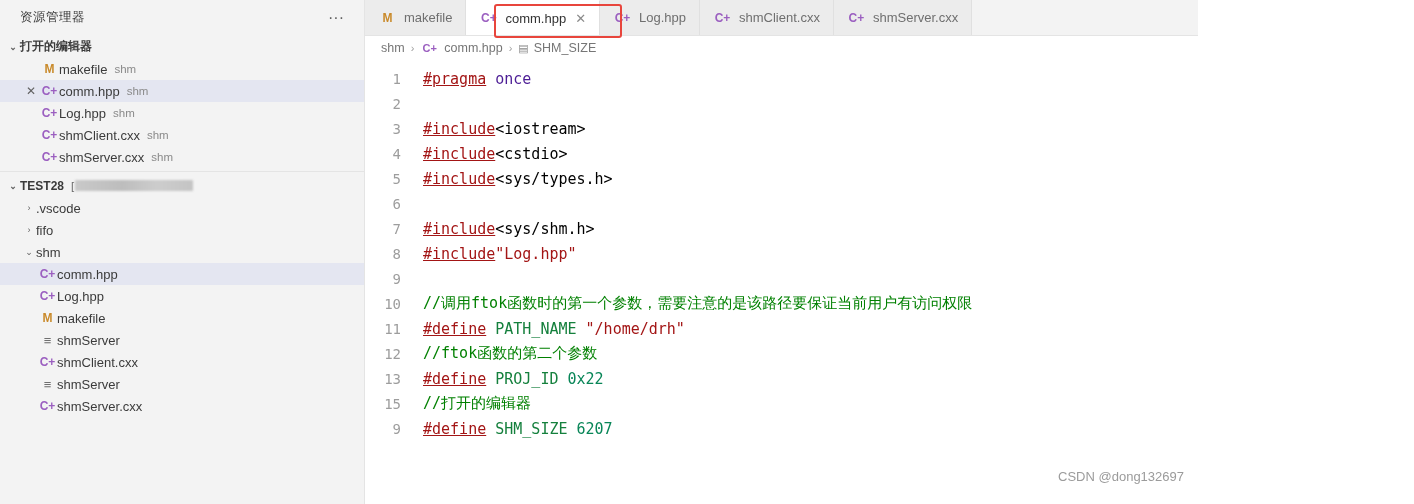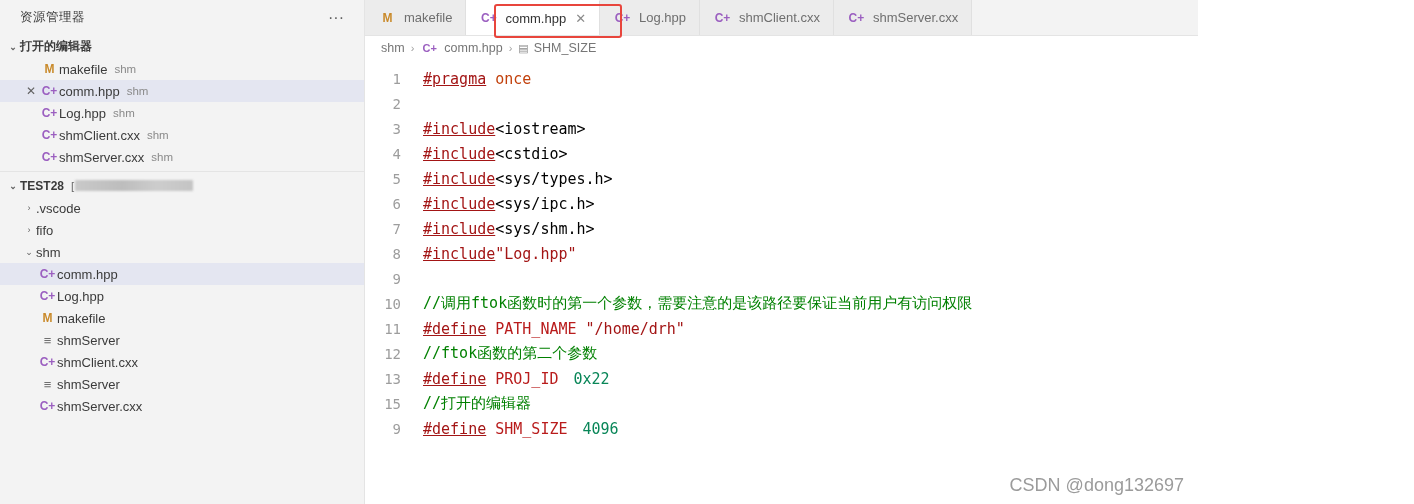--- a/index.html
+++ b/index.html
@@ -217,31 +217,31 @@
     min-width: 58px;
     text-align: right;
     padding-right: 22px;
     box-sizing: border-box;
     color: #9d9d9d;
     font-size: 14px;
     font-family: "DejaVu Sans Mono", monospace;
   }
   .code-text { color: #000000; }
   .k-pre    { color: #a31515; text-decoration: underline; }   
-  .k-dir    { color: #c2410c; }   
+  .k-dir    { color: #4c1d95; }   
   .k-str    { color: #a31515; }
   .k-com    { color: #008000; }
-  .k-macro  { color: #b91c1c; }
-  .k-num    { color: #098658; margin-left: 6px; }
+  .k-macro  { color: #15803d; }
+  .k-num    { color: #098658; }
 
   .watermark {
     position: absolute;
     right: 14px;
-    bottom: 8px;
-    font-size: 18px;
+    bottom: 20px;
+    font-size: 13px;
     color: #9b9b9b;
     font-family: "Liberation Sans", sans-serif;
   }
 </style>
 </head>
 <body>
 
 <div class="app">
 
   <div class="sidebar">
@@ -383,27 +383,27 @@
         <span>SHM_SIZE</span>
       </span>
     </div>
 
     <div class="code-area" id="code-area">
         <div class="code-row"><span class="lineno">1</span><span><span class="k-pre">#pragma</span><span class="code-text"> </span><span class="k-dir">once</span></span></div>
         <div class="code-row"><span class="lineno">2</span><span></span></div>
         <div class="code-row"><span class="lineno">3</span><span><span class="k-pre">#include</span><span class="code-text">&lt;iostream&gt;</span></span></div>
         <div class="code-row"><span class="lineno">4</span><span><span class="k-pre">#include</span><span class="code-text">&lt;cstdio&gt;</span></span></div>
         <div class="code-row"><span class="lineno">5</span><span><span class="k-pre">#include</span><span class="code-text">&lt;sys/types.h&gt;</span></span></div>
-        <div class="code-row"><span class="lineno">6</span><span><span class="k-pre">#include</span><span class="code-text">&lt;sys/ipc.h&gt;</span></span></div>
+        <div class="code-row"><span class="lineno">6</span></div>
         <div class="code-row"><span class="lineno">7</span><span><span class="k-pre">#include</span><span class="code-text">&lt;sys/shm.h&gt;</span></span></div>
         <div class="code-row"><span class="lineno">8</span><span><span class="k-pre">#include</span><span class="k-str">"Log.hpp"</span></span></div>
         <div class="code-row"><span class="lineno">9</span><span></span></div>
         <div class="code-row"><span class="lineno">10</span><span><span class="k-com">//调用ftok函数时的第一个参数，需要注意的是该路径要保证当前用户有访问权限</span></span></div>
         <div class="code-row"><span class="lineno">11</span><span><span class="k-pre">#define</span><span class="code-text"> </span><span class="k-macro">PATH_NAME</span><span class="code-text"> </span><span class="k-str">"/home/drh"</span></span></div>
         <div class="code-row"><span class="lineno">12</span><span><span class="k-com">//ftok函数的第二个参数</span></span></div>
         <div class="code-row"><span class="lineno">13</span><span><span class="k-pre">#define</span><span class="code-text"> </span><span class="k-macro">PROJ_ID</span><span class="code-text"> </span><span class="k-num">0x22</span></span></div>
         <div class="code-row"><span class="lineno">15</span><span><span class="k-com">//打开的编辑器</span></span></div>
-        <div class="code-row"><span class="lineno">9</span><span><span class="k-pre">#define</span><span class="code-text"> </span><span class="k-macro">SHM_SIZE</span><span class="code-text"> </span><span class="k-num">4096</span></span></div>
+        <div class="code-row"><span class="lineno">9</span><span><span class="k-pre">#define</span><span class="code-text"> </span><span class="k-macro">SHM_SIZE</span><span class="code-text"> </span><span class="k-num">6207</span></span></div>
       </div>
 
     <div class="watermark">CSDN @dong132697</div>
   </div>
 </div>
 
 </body></html>

